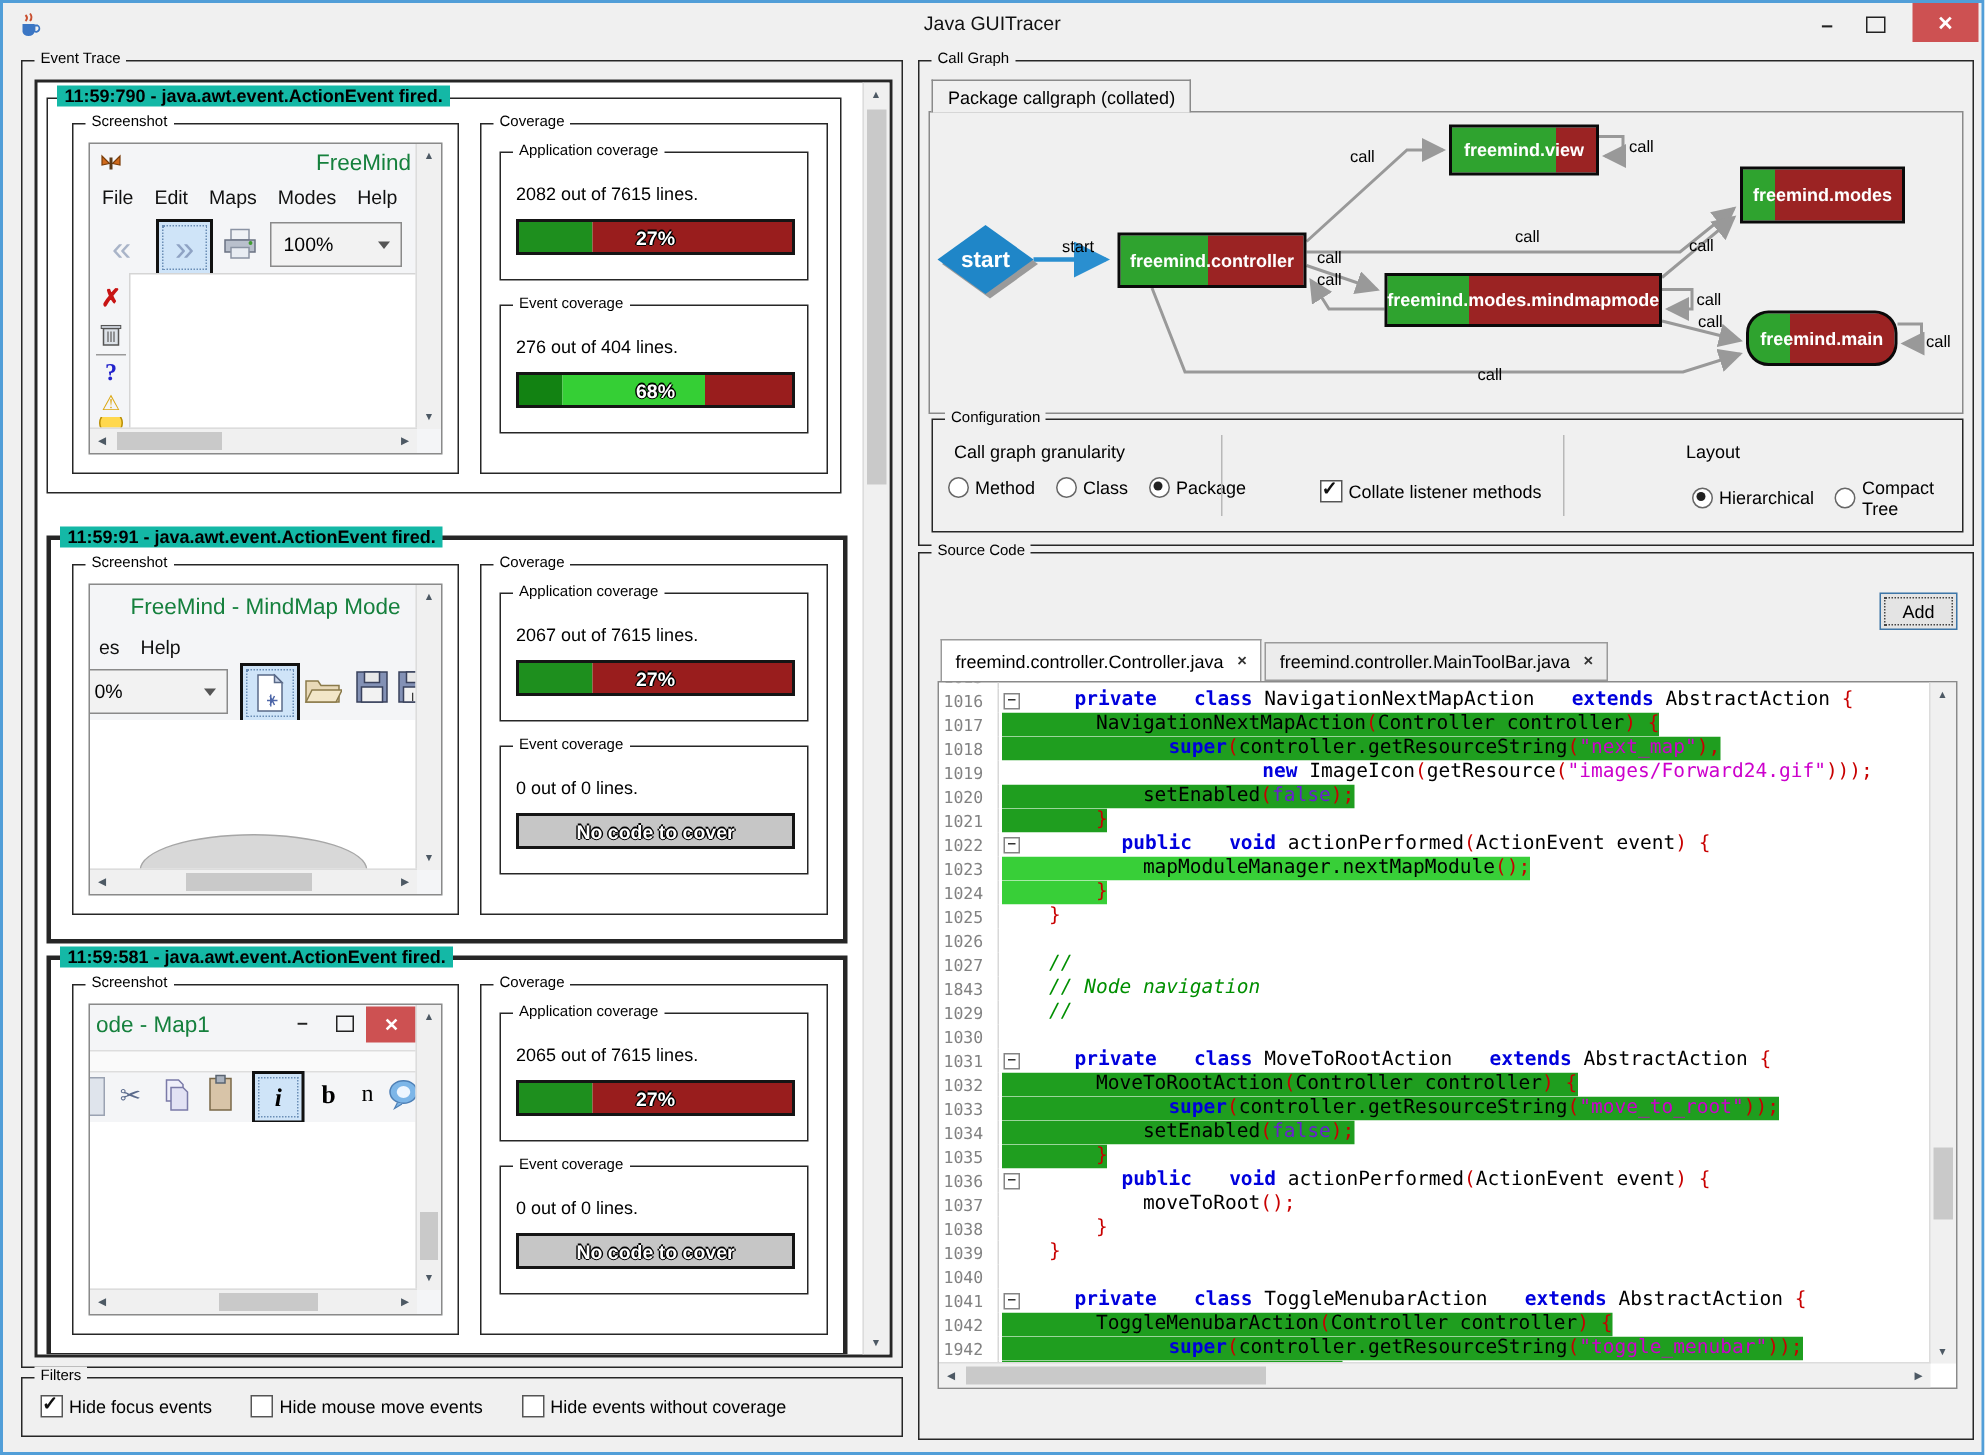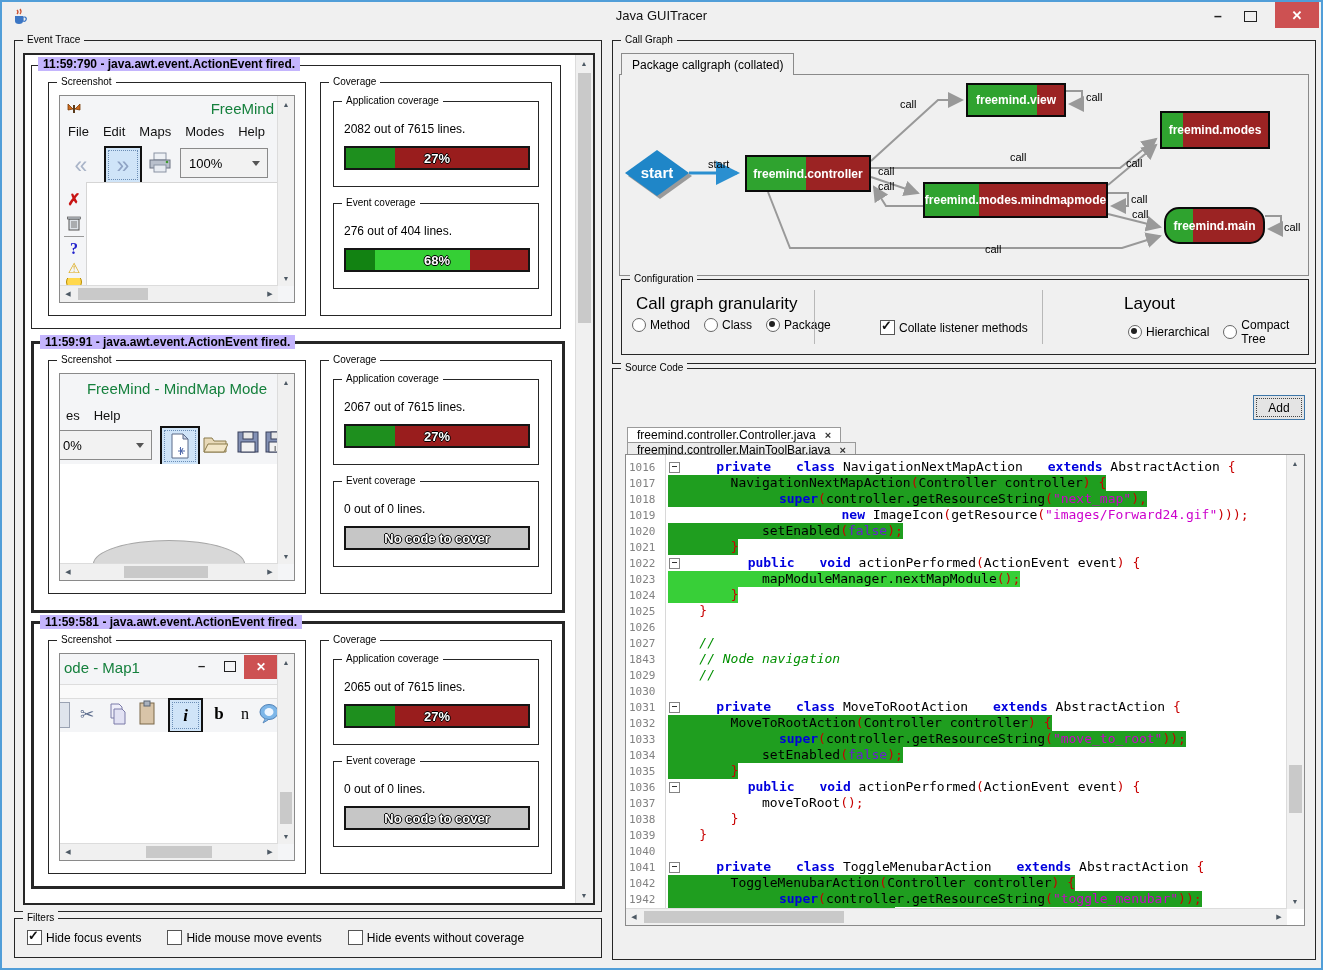--- a/index.html
+++ b/index.html
@@ -15,22 +15,22 @@
   .maxglyph{width:11px;height:9px;border:1px solid #222;}
   .wbtn-close{position:absolute;right:2px;top:0;width:44px;height:26px;background:#cd5152;color:#fff;
     display:flex;align-items:center;justify-content:center;font-size:13px;font-weight:bold;}
   
   .group{position:absolute;border:1px solid #262626;}
   .group>.legend{position:absolute;top:-8px;left:8px;background:#f0f0f0;padding:0 4px;line-height:14px;font-size:10px;white-space:nowrap;}
   .group.onwhite>.legend{background:#fff;}
   
   .list{position:absolute;left:8px;top:12px;width:568px;height:848px;border:2px solid #262626;background:#fff;overflow:hidden;}
   .entry{position:absolute;left:6px;width:528px;border:1px solid #262626;background:#fff;}
-  .entry.sel{border-width:3px;}
-  .entry>.legend{position:absolute;top:-9px;left:6px;background:#c4b5fd;padding:0 5px;font-weight:bold;white-space:nowrap;}
+  .entry.sel{border-width:3px;margin-top:16px;}
+  .entry>.legend{position:absolute;top:-9px;left:6px;background:#14b8a6;padding:0 5px;font-weight:bold;white-space:nowrap;}
   
   .sbv{position:absolute;background:#f0f0f0;border-left:1px solid #dcdcdc;}
   .sbh{position:absolute;background:#f0f0f0;border-top:1px solid #dcdcdc;}
   .sbtn{position:absolute;display:flex;align-items:center;justify-content:center;color:#4d5964;font-size:7px;width:16px;height:16px;}
   .sthumb{position:absolute;background:#c9c9c9;}
   
   .mw{position:absolute;left:10px;top:12px;width:234px;height:206px;background:#f4f5f7;border:1px solid #8a8a8a;overflow:hidden;}
   .mw .canvas{position:absolute;background:#fff;}
   .mw-title{position:absolute;font-size:15px;color:#15803d;white-space:nowrap;}
   .mw-menu span{font-size:13px;color:#111;margin-right:14px;}
@@ -61,34 +61,34 @@
   
   .cgtab{position:absolute;left:8px;top:12px;height:21px;padding:0 10px;border:1px solid #8a8a8a;border-bottom:none;
     background:#f0f0f0;display:flex;align-items:center;z-index:2;}
   .cgpanel{position:absolute;left:6px;top:33px;width:688px;height:200px;border:1px solid #8a8a8a;background:#f0f0f0;}
   .gnode{position:absolute;border:2px solid #0a0a0a;display:flex;align-items:center;justify-content:center;
     color:#fff;font-weight:bold;font-size:12px;white-space:nowrap;box-sizing:border-box;}
   .edge{fill:none;stroke:#999;stroke-width:2;}
   .edge.start{stroke:#2a8fd0;stroke-width:3;}
   .elabel{font-family:"Liberation Sans",sans-serif;font-size:11px;fill:#000;}
   
-  .conflabel{position:absolute;font-size:17px;}
+  .conflabel{position:absolute;font-size:12px;}
   .optrow{position:absolute;display:flex;gap:14px;align-items:center;}
   .opt{display:flex;align-items:center;gap:4px;}
   .rb{width:12px;height:12px;border:1px solid #666;border-radius:50%;background:#fff;position:relative;flex:none;}
   .rb.sel:after{content:"";position:absolute;left:2px;top:2px;width:6px;height:6px;border-radius:50%;background:#222;}
   .cb{width:13px;height:13px;border:1px solid #555;background:#fff;position:relative;flex:none;}
   .cb.checked:after{content:"✓";position:absolute;left:0px;top:-3px;font-size:13px;font-weight:bold;color:#111;}
   .vdiv{position:absolute;top:10px;bottom:10px;width:1px;background:#b8b8b8;}
   
   .scombo{position:absolute;left:14px;top:26px;width:620px;height:23px;border:1px solid #8a8a8a;background:#fff;}
   .scombo .cv{font-size:12px;}
   .addbtn{position:absolute;left:640px;top:26px;width:50px;height:23px;background:#e4e4e4;border:1px solid #3d76a8;
     display:flex;align-items:center;justify-content:center;font-size:12px;outline:1px dotted #444;outline-offset:-4px;}
-  .tabs{position:absolute;left:14px;top:58px;height:27px;display:flex;align-items:flex-start;flex-direction:column;}
+  .tabs{position:absolute;left:14px;top:58px;height:27px;display:flex;align-items:flex-end;}
   .tab{height:24px;padding:0 9px;border:1px solid #9a9a9a;background:#ececec;display:flex;align-items:center;gap:9px;margin-right:2px;font-size:12px;}
   .tab.active{background:#fff;height:27px;border-bottom:none;z-index:3;position:relative;}
   .tabx{color:#333;font-size:11px;font-weight:bold;}
   .codewrap{position:absolute;left:12px;top:85px;width:678px;height:470px;border:1px solid #8a8a8a;background:#fff;overflow:hidden;}
   .codelines{position:absolute;left:0;top:-12px;right:17px;bottom:16px;overflow:hidden;}
   .crow{display:flex;height:16px;}
   .cg{width:40px;flex:none;color:#828282;font-size:11px;font-family:"DejaVu Sans Mono",monospace;
      display:flex;align-items:center;gap:13px;padding-left:3px;border-right:1px solid #d8d8d8;box-sizing:border-box;}
   .fold{width:9px;height:9px;border:1px solid #848484;background:#fff;flex:none;}
   .fold:after{content:"";display:block;width:5px;height:1px;background:#333;margin:3px auto 0;}

